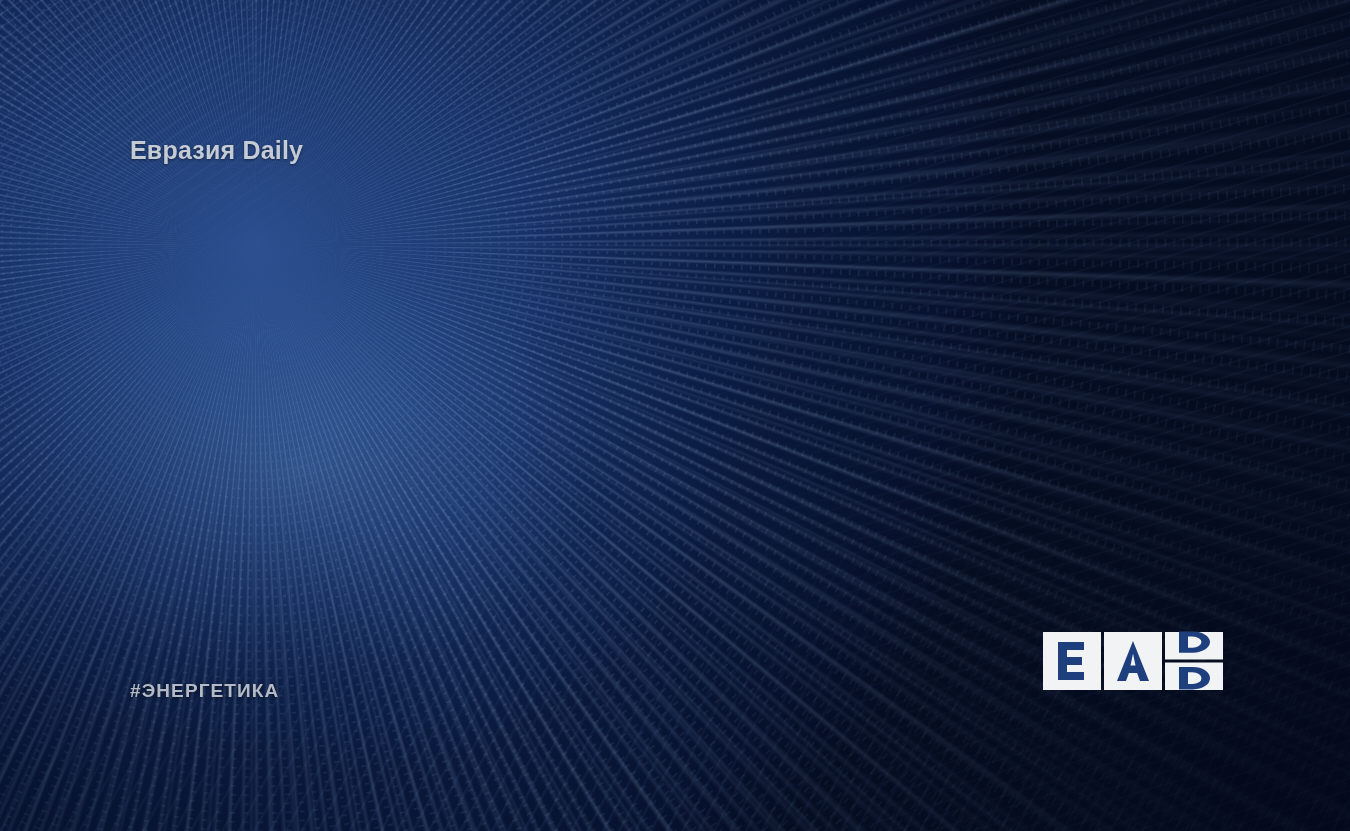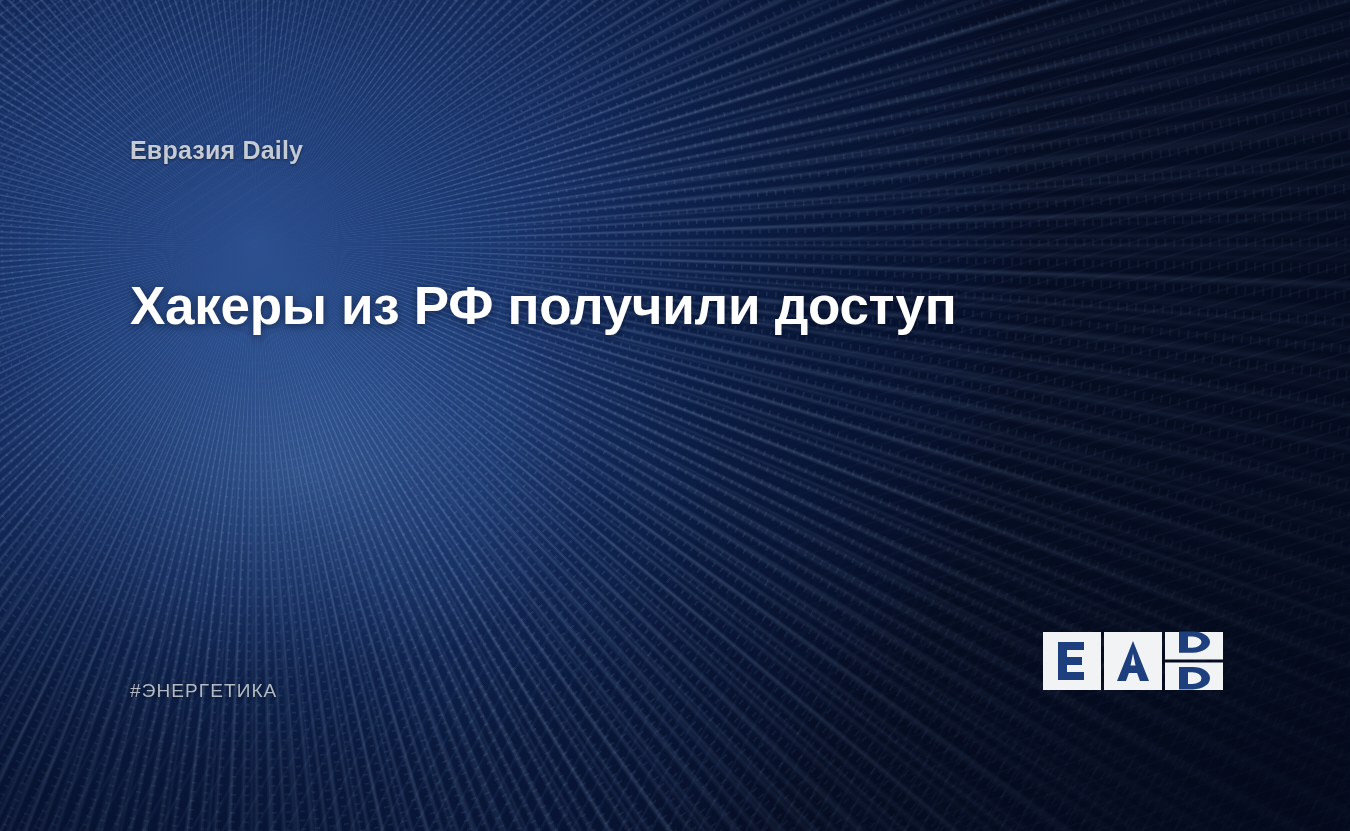--- a/index.html
+++ b/index.html
@@ -199,21 +199,21 @@
     color:#ffffff;
     letter-spacing:-.3px;
     text-shadow:0 2px 9px rgba(2,10,30,.55);
   }
   .headline .hl-line { display:block; white-space:nowrap; }
 
   .hashtag {
     position:absolute;
     left:130px; top:680px;
     font-size:19px;
-    font-weight:normal;
+    font-weight:bold;
     letter-spacing:1.1px;
     color:#b4bac5;
     text-shadow:0 1px 3px rgba(0,0,0,.5);
     white-space:nowrap;
   }
 
   
   .logo {
     position:absolute;
     left:1043px; top:632px;
@@ -252,21 +252,20 @@
 
     <div class="bg-vignette"></div>
     <div class="bg-scrim"></div>
   </div>
 
   <div class="content">
 
     <div class="brand">Евразия Daily</div>
 
     <div class="headline">
-      <span class="hl-line">Хакеры из РФ получили доступ</span>
     </div>
 
     <div class="hashtag">#ЭНЕРГЕТИКА</div>
 
     <div class="logo">
 
       <div class="logo-tile">
         <svg width="58" height="58" viewBox="0 0 58 58" aria-hidden="true">
           <path d="M15 10 h26 v8 H24 v7 h15 v8 H24 v7 h17 v8 H15 Z" fill="#1e3f7d"></path>
         </svg>

